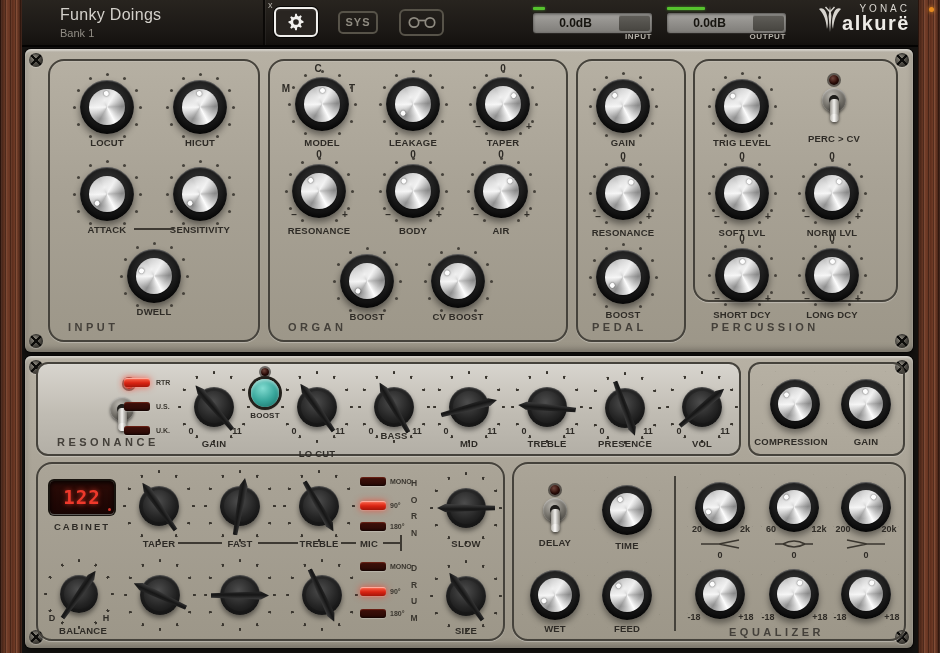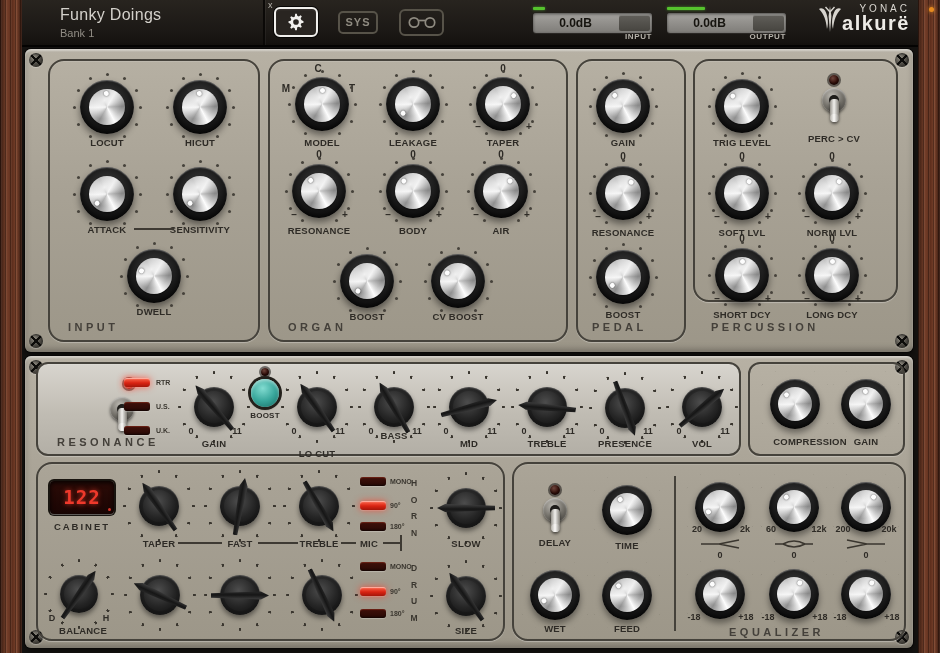--- a/index.html
+++ b/index.html
@@ -465,21 +465,21 @@
         </div>
       <div class="mk" style="left:641px;top:62px;font-size:9px">0</div>
       <div class="mk" style="left:687px;top:62px;font-size:9px">11</div>
       <div class="kl" style="left:664px;top:74px">VOL</div>
     </div>
 
     <div id="p-comp" class="sub">
       <div class="ks2" style="left:45px;top:40px">
           <span class="ind" style="--a:-45deg"></span>
         </div>
-      <div class="kl" style="left:60px;top:72px">COMPRESSION</div>
+      <div class="kl" style="left:41px;top:72px">COMPRESSION</div>
       <div class="ks2" style="left:116px;top:40px">
           <span class="ind" style="--a:-5deg"></span>
         </div>
       <div class="kl" style="left:116px;top:72px">GAIN</div>
     </div>
 
     <div id="p-cab" class="sub">
       <div class="display">122</div>
       <div class="disp-dot"></div>
       <div class="kl" style="left:44px;top:57px;letter-spacing:2px">CABINET</div>

